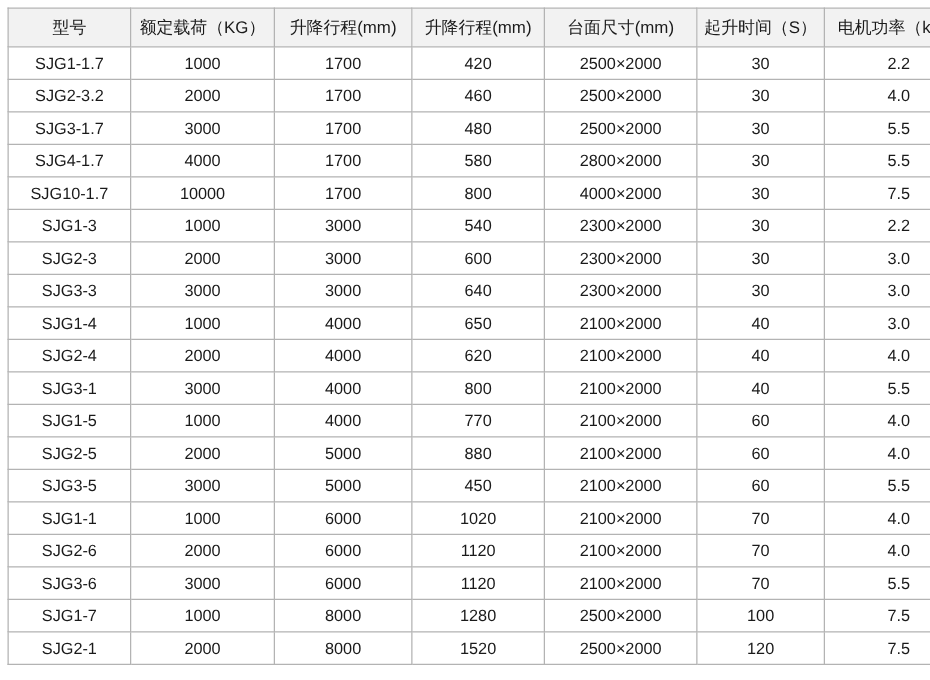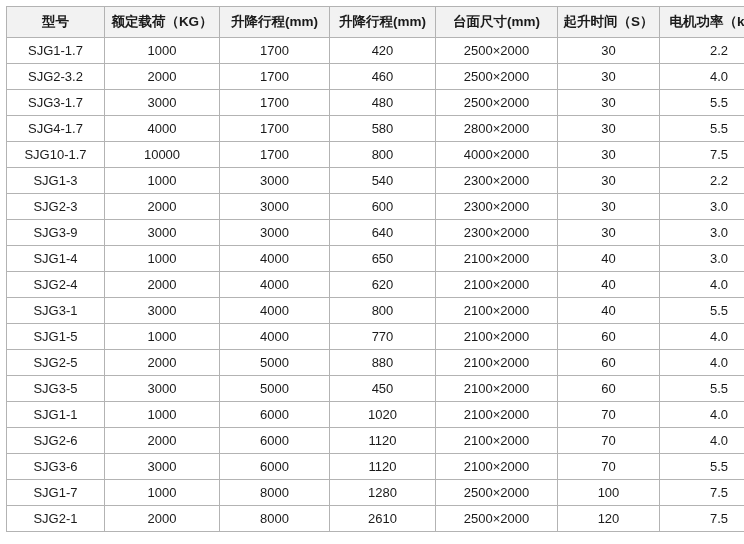--- a/index.html
+++ b/index.html
@@ -30,21 +30,21 @@
     vertical-align: middle;
     font-size: 13px;
     line-height: 1;
     height: 25px;
     padding: 0 2px;
     white-space: nowrap;
     overflow: hidden;
   }
   table.spec-table thead th {
     background: #f2f2f2;
-    font-weight: bold;
+    font-weight: normal;
     font-size: 13.5px;
     height: 30px;
   }
   table.spec-table tbody td {
     background: #ffffff;
     font-weight: normal;
   }
   col.c0 { width: 98px; }
   col.c1 { width: 115px; }
   col.c2 { width: 110px; }
@@ -136,21 +136,21 @@
         <tr>
           <td>SJG2-3</td>
           <td>2000</td>
           <td>3000</td>
           <td>600</td>
           <td>2300×2000</td>
           <td>30</td>
           <td>3.0</td>
         </tr>
         <tr>
-          <td>SJG3-9</td>
+          <td>SJG3-3</td>
           <td>3000</td>
           <td>3000</td>
           <td>640</td>
           <td>2300×2000</td>
           <td>30</td>
           <td>3.0</td>
         </tr>
         <tr>
           <td>SJG1-4</td>
           <td>1000</td>
@@ -238,20 +238,20 @@
           <td>8000</td>
           <td>1280</td>
           <td>2500×2000</td>
           <td>100</td>
           <td>7.5</td>
         </tr>
         <tr>
           <td>SJG2-1</td>
           <td>2000</td>
           <td>8000</td>
-          <td>2610</td>
+          <td>1520</td>
           <td>2500×2000</td>
           <td>120</td>
           <td>7.5</td>
         </tr>
       </tbody>
   </table>
 </div>
 
 </body></html>

